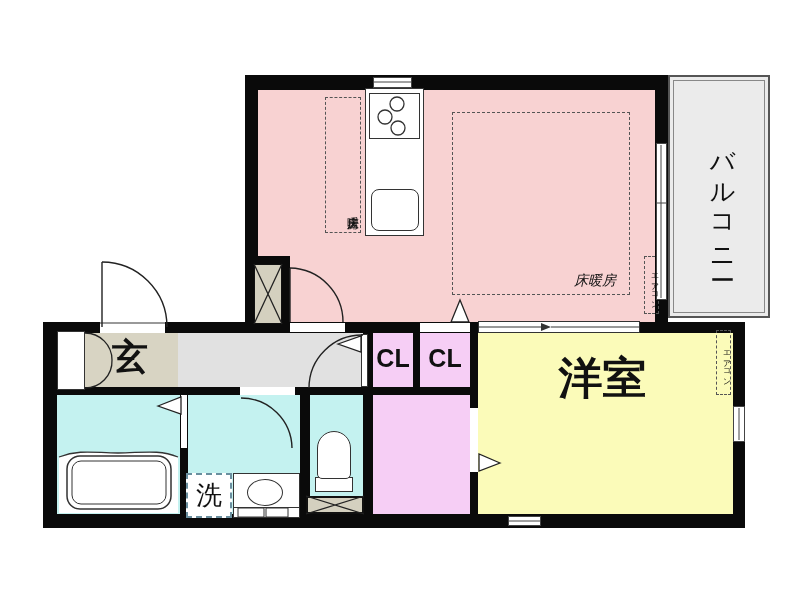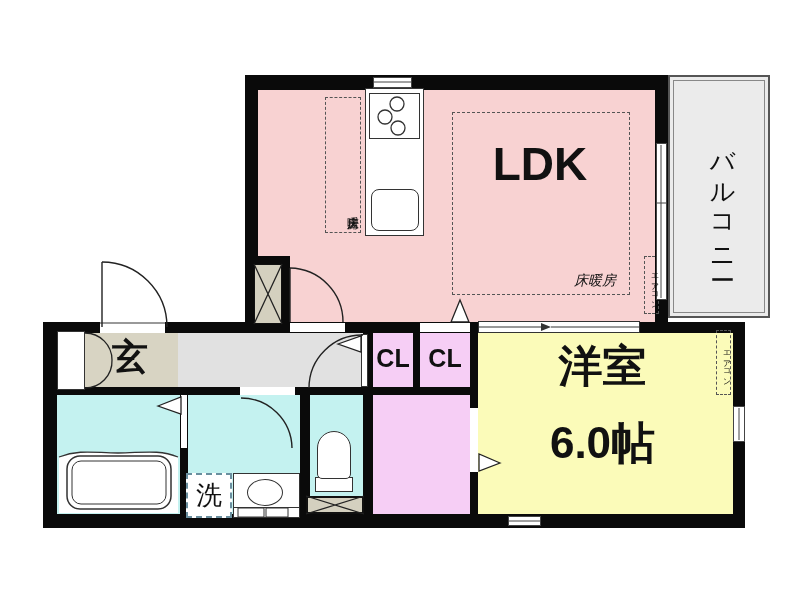--- a/index.html
+++ b/index.html
@@ -142,23 +142,21 @@
       <polygon points="460,300 451,322 469,322"></polygon>
       <polygon points="500,463 479,454 479,471"></polygon>
     </g>
 
     <g fill="#fff" stroke="#333" stroke-width="1">
       <rect x="238" y="508" width="26" height="9"></rect>
         <rect x="266" y="508" width="22" height="9"></rect>
     </g>
   </svg>
 
-  <div class="lbl b" style="left:455px;top:140px;width:170px;font-size:46px;">LDK</div>
-  <div class="lbl b" style="left:505px;top:343px;width:195px;font-size:44px;text-align:center;">洋室</div>
-  <div class="lbl b" style="left:505px;top:420px;width:195px;font-size:44px;">6.0帖</div>
+  <div class="lbl b" style="left:505px;top:355px;width:195px;font-size:44px;text-align:center;">洋室</div>
   <div class="lbl v" style="left:700px;top:95px;width:36px;height:215px;font-size:25px;letter-spacing:5px;text-align:center;">バルコニー</div>
   <div class="lbl b" style="left:105px;top:338px;width:50px;font-size:36px;">玄</div>
   <div class="lbl b" style="left:371px;top:345px;width:44px;font-size:25px;">CL</div>
   <div class="lbl b" style="left:418px;top:345px;width:54px;font-size:25px;">CL</div>
   <div class="lbl" style="left:186px;top:482px;width:46px;font-size:26px;">洗</div>
   <div class="lbl v" style="left:339px;top:180px;width:20px;height:54px;font-size:12px;">床暖房</div>
   <div class="lbl" style="left:560px;top:273px;width:70px;font-size:14px;font-style:italic;">床暖房</div>
   <div class="lbl v" style="left:646px;top:259px;width:12px;height:54px;font-size:8px;">エアコン</div>
   <div class="lbl v" style="left:718px;top:333px;width:12px;height:60px;font-size:8px;">エアコン</div>
 

